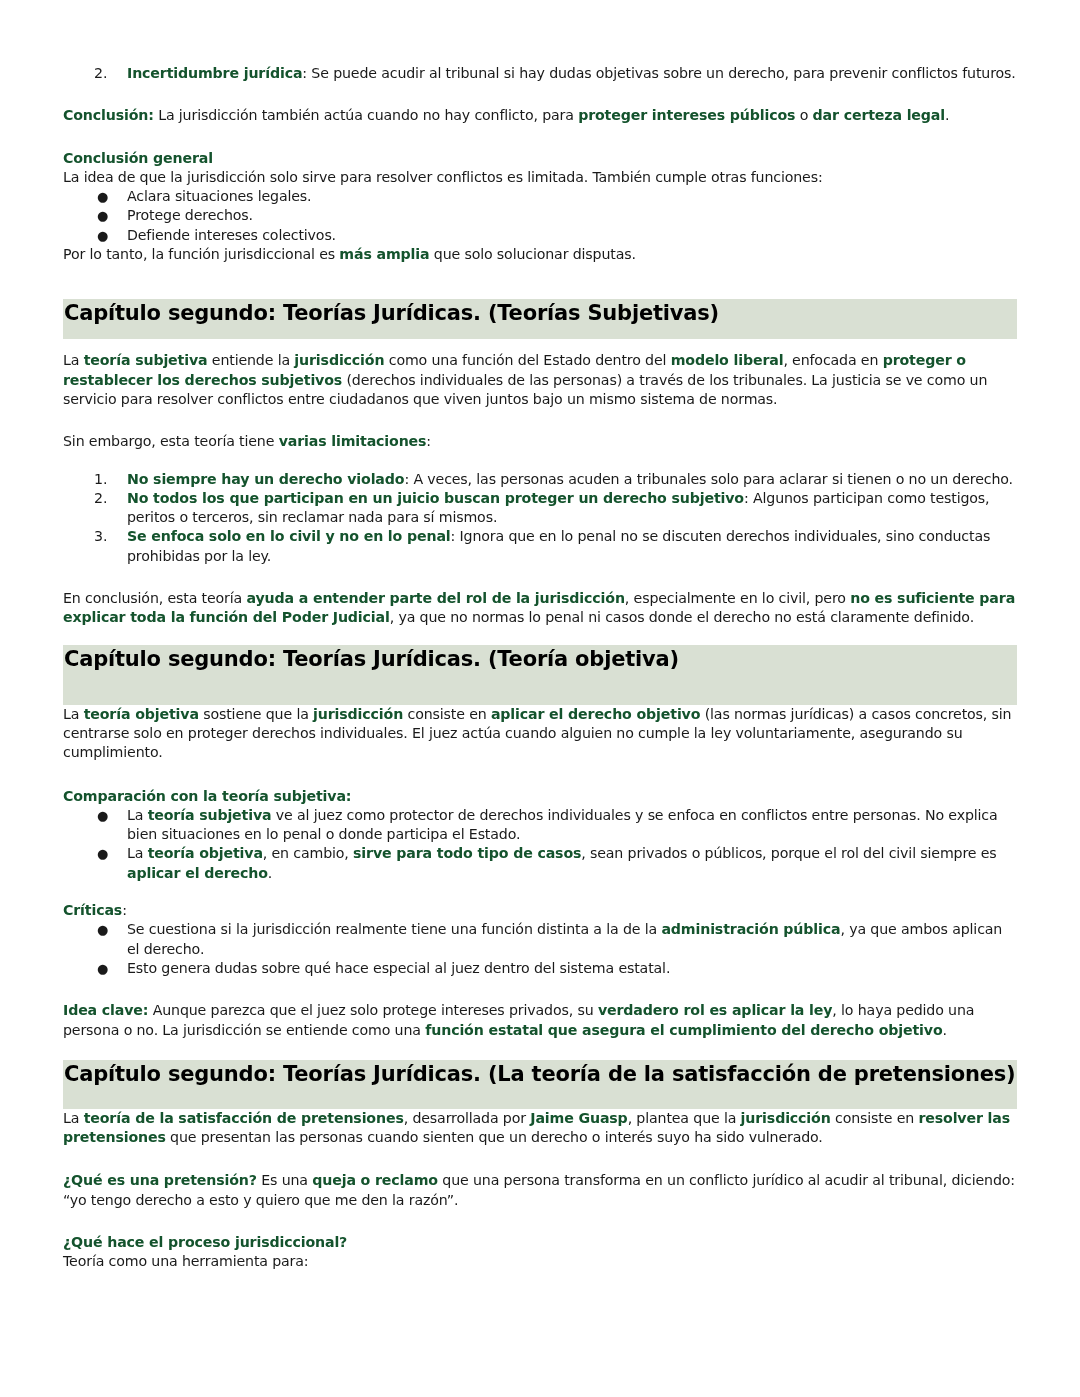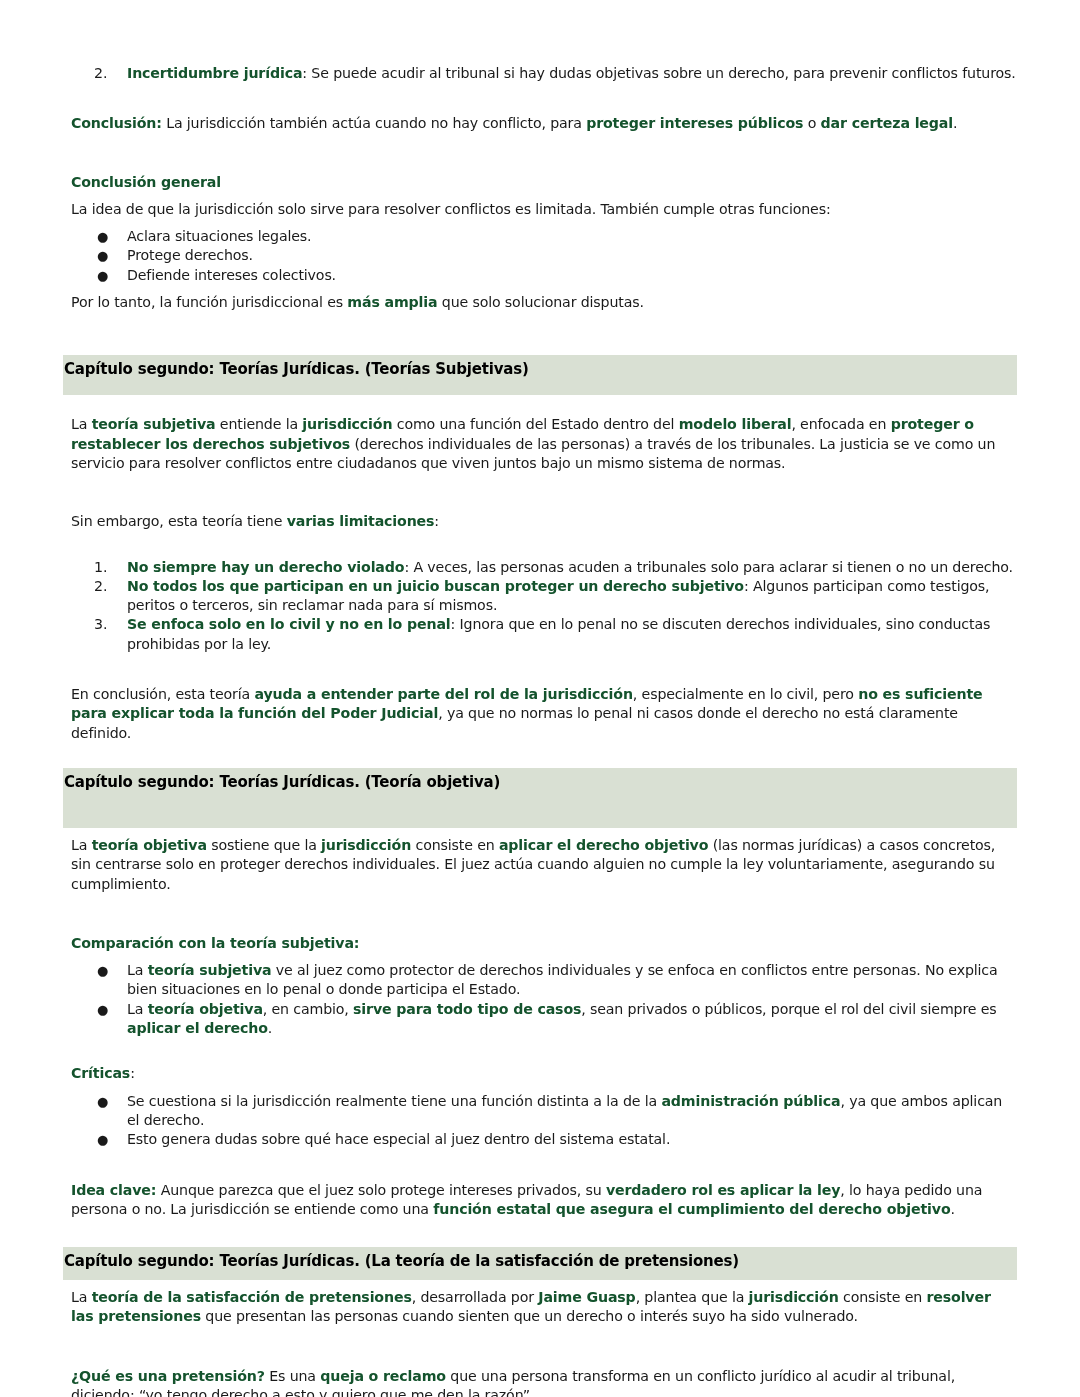--- a/index.html
+++ b/index.html
@@ -17,21 +17,21 @@
       color: #1a1a1a;
       letter-spacing: -0.15px;
     }
     .page {
       position: absolute;
       left: 63px;
       top: 64px;
       width: 954px;
     }
     p {
-      margin: 8px;
+      margin: 0;
       line-height: 19.3px;
     }
     b { font-weight: bold; color: #14532d; }
     .numlist, .bullist {
       list-style: none;
       margin: 0;
       padding: 0;
     }
     .numlist li, .bullist li {
       position: relative;
@@ -51,21 +51,21 @@
     }
     .heading-block {
       background: #d9e0d3;
       margin-left: 0;
       width: 954px;
       box-sizing: border-box;
       padding: 1px 0 0 1px;
     }
     .heading-block h2 {
       margin: 0;
-      font-size: 15px;
+      font-size: 21px;
       font-weight: bold;
       color: #000;
       line-height: 26px;
       letter-spacing: -0.2px;
     }
   </style>
 </head>
 <body>
 
 <div class="page">
@@ -176,21 +176,21 @@
   </ul>
 
   <div style="height:23px"></div>
 
   <p>
     <b>Idea clave:</b><span> Aunque parezca que el juez solo protege intereses privados, su </span><b>verdadero rol es aplicar la ley</b><span>, lo haya pedido una persona o no. La jurisdicción se entiende como una </span><b>función estatal que asegura el cumplimiento del derecho objetivo</b><span>.</span>
   </p>
 
   <div style="height:20px"></div>
 
-  <div class="heading-block" style="height:33px">
+  <div class="heading-block" style="height:49px">
     <h2>Capítulo segundo: Teorías Jurídicas. (La teoría de la satisfacción de pretensiones)</h2>
   </div>
 
   <p>
     <span>La </span><b>teoría de la satisfacción de pretensiones</b><span>, desarrollada por </span><b>Jaime Guasp</b><span>, plantea que la </span><b>jurisdicción</b><span> consiste en </span><b>resolver las pretensiones</b><span> que presentan las personas cuando sienten que un derecho o interés suyo ha sido vulnerado.</span>
   </p>
 
   <div style="height:24px"></div>
 
   <p>

